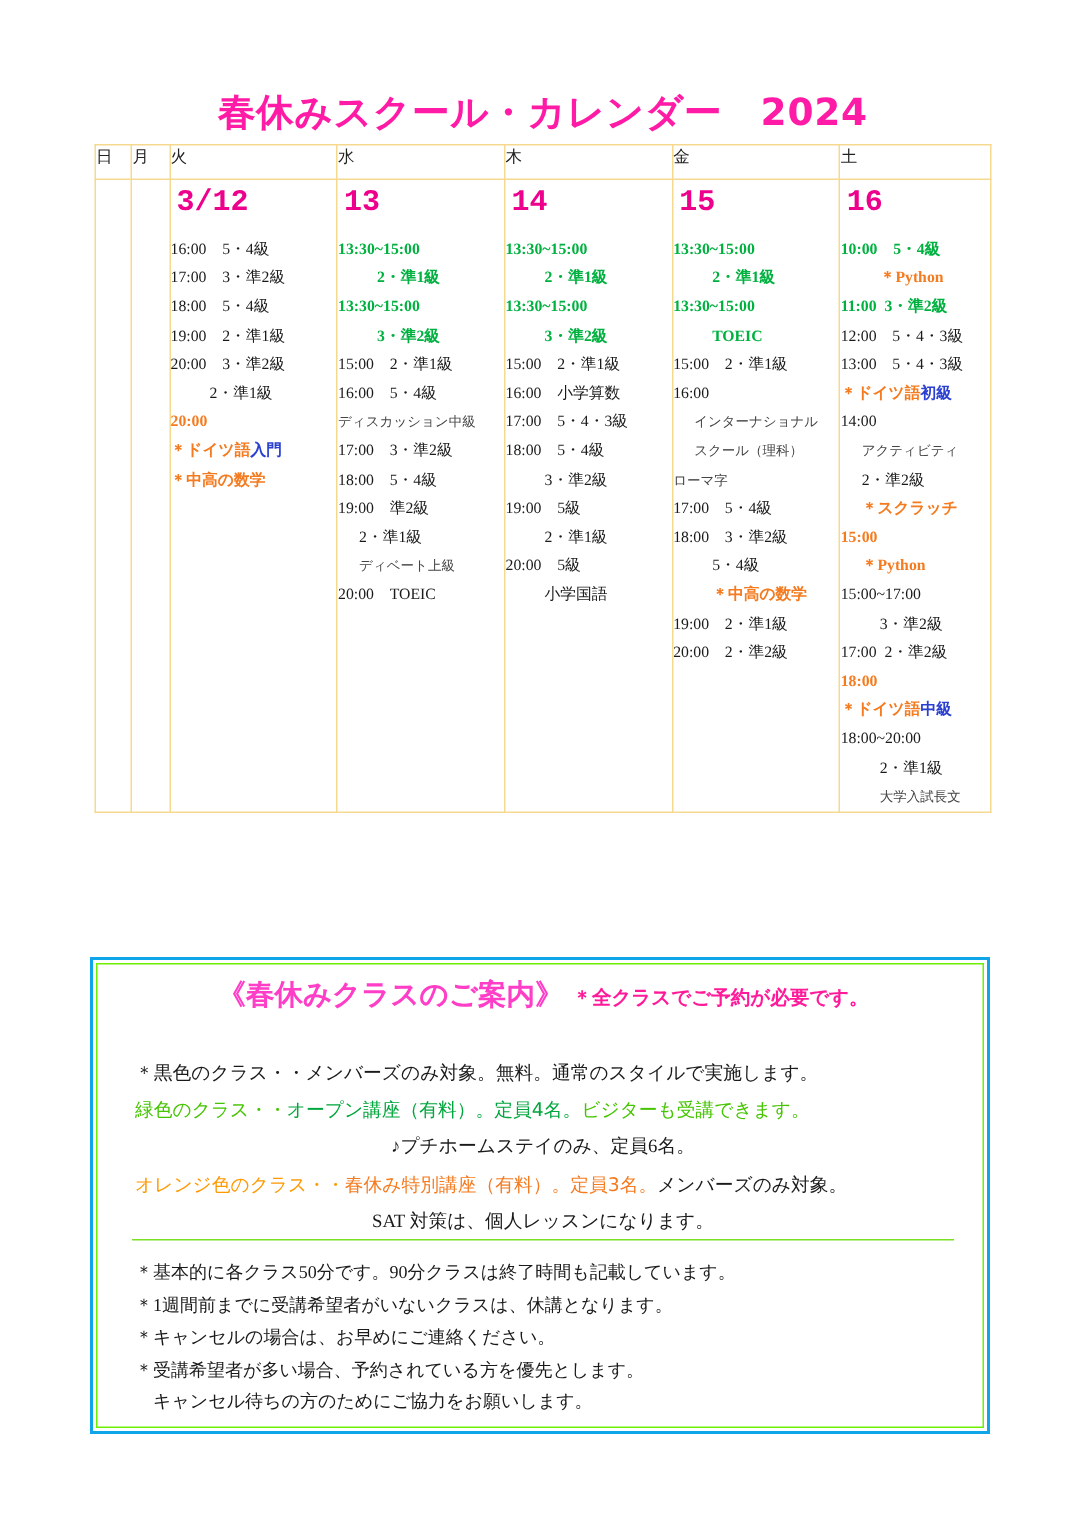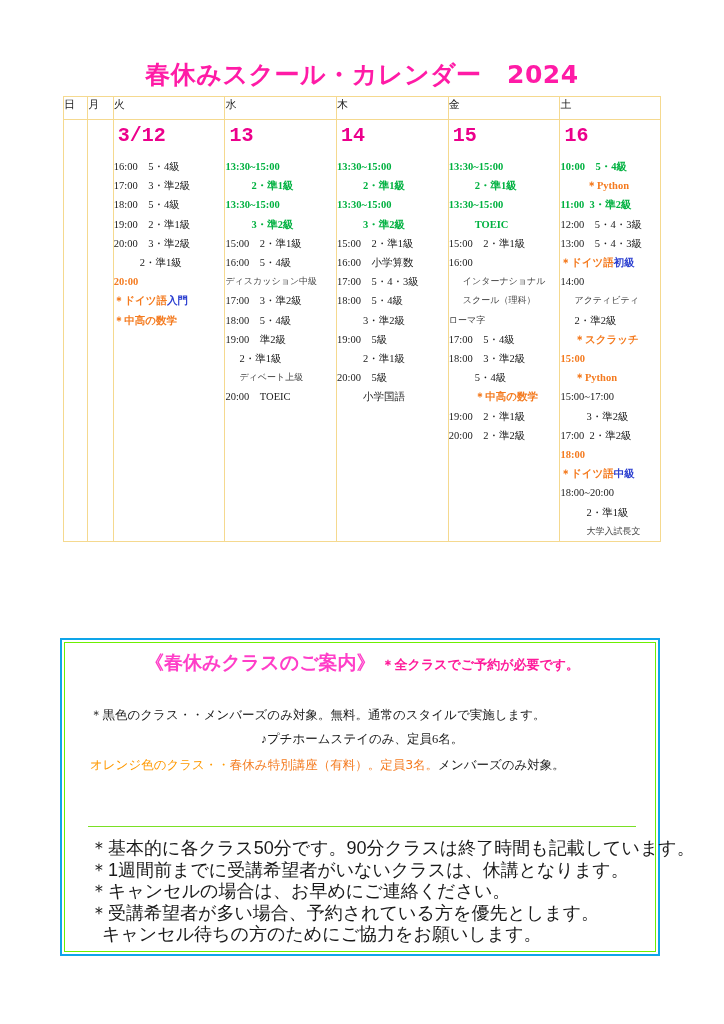--- a/index.html
+++ b/index.html
@@ -113,22 +113,22 @@
   .il .o{color:#ff9900;}
   .il .o2{color:#f47b20;}
   .il.serif{font-family:"Liberation Serif","DejaVu Serif",serif;font-size:12.5px;}
 
   .divider{
     position:absolute;left:26px;top:186px;width:548px;height:1px;
     background:#7ae024;
   }
   .notes{
     position:absolute;left:0;top:198px;width:600px;
-    font-family:Liberation Sans, sans-serif;
-    font-size:18px;line-height:21.5px;color:#1a1a1a;
+    font-family:Liberation Serif, serif;
+    font-size:12px;line-height:21.5px;color:#1a1a1a;
   }
   .notes .nl{white-space:pre;padding-left:28px;}
   .notes .nl.ind{padding-left:40px;}
 </style>
 </head>
 <body>
 
 <div class="page">
 
   <div class="title">春休みスクール・カレンダー　2024</div>
@@ -255,22 +255,24 @@
 
   <div class="infobox">
     <div class="inner"></div>
 
     <div class="info-head">
       <span class="h1">《春休みクラスのご案内》</span><span class="h2">＊全クラスでご予約が必要です。</span>
     </div>
 
     <div class="info-lines" id="info-lines">
         <div class="il l"><span>＊黒色のクラス・・メンバーズのみ対象。無料。通常のスタイルで実施します。</span></div>
+        <div class="il l"><span class="g">緑色のクラス・・</span><span class="g2">オープン講座（有料）。定員4名。</span><span class="g">ビジターも受講できます。</span></div>
         <div class="il c serif"><span>♪プチホームステイのみ、定員6名。</span></div>
         <div class="il l"><span class="o">オレンジ色のクラス・・</span><span class="o2">春休み特別講座（有料）。定員3名。</span><span>メンバーズのみ対象。</span></div>
+        <div class="il c serif"><span>SAT 対策は、個人レッスンになります。</span></div>
       </div>
 
     <div class="divider"></div>
 
     <div class="notes" id="info-notes">
         <div class="nl">＊基本的に各クラス50分です。90分クラスは終了時間も記載しています。</div>
         <div class="nl">＊1週間前までに受講希望者がいないクラスは、休講となります。</div>
         <div class="nl">＊キャンセルの場合は、お早めにご連絡ください。</div>
         <div class="nl">＊受講希望者が多い場合、予約されている方を優先とします。</div>
         <div class="nl ind">キャンセル待ちの方のためにご協力をお願いします。</div>

